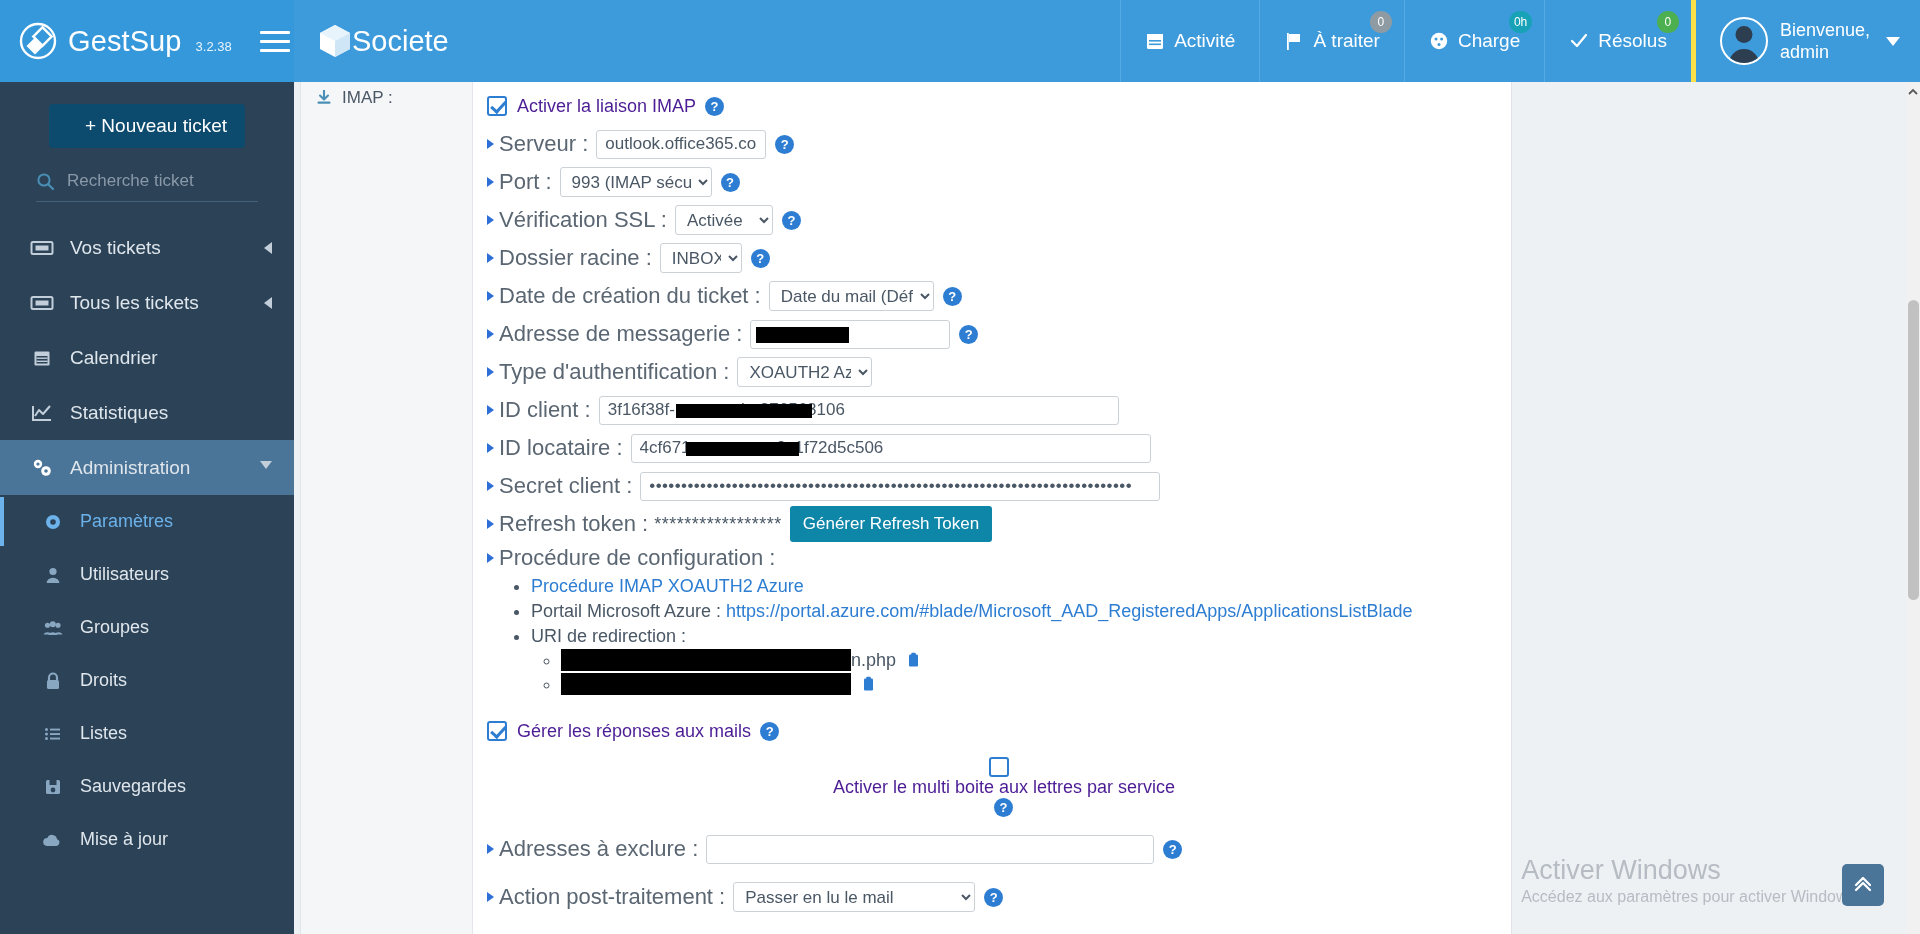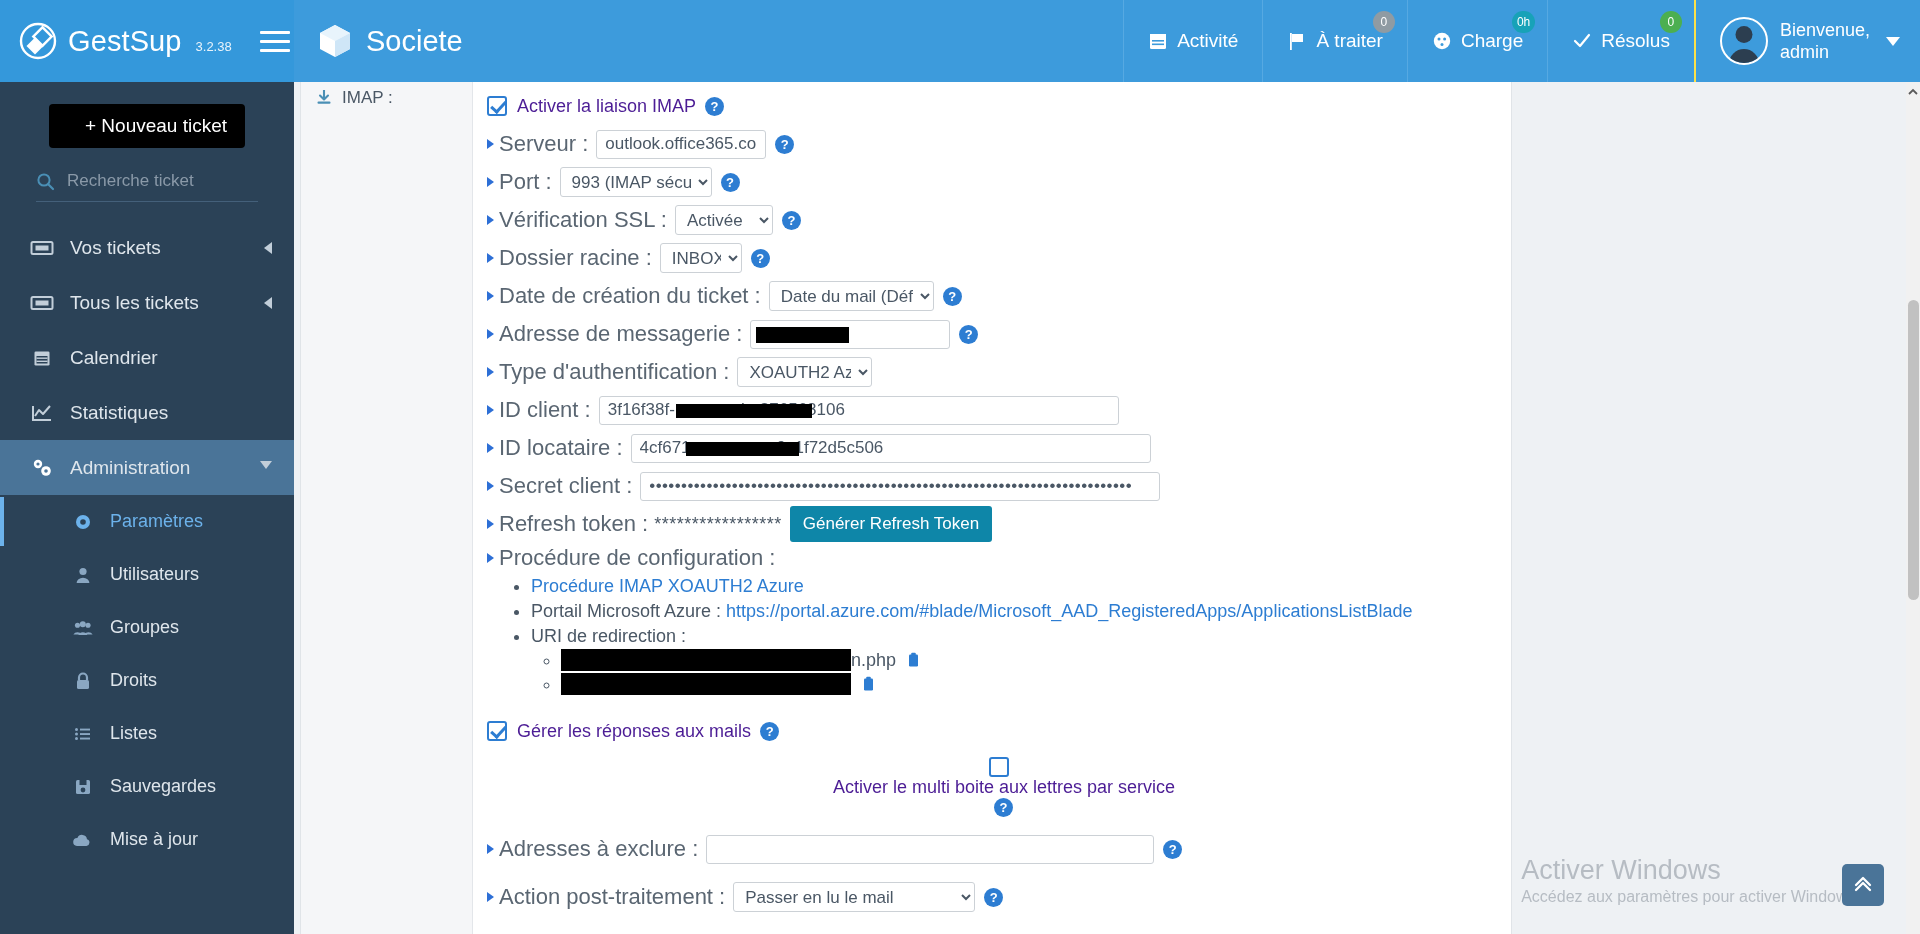--- a/index.html
+++ b/index.html
@@ -39,21 +39,21 @@
     margin-left: 18px; width: 30px; height: 30px;
     display: flex; flex-direction: column; justify-content: center; gap: 6px;
     cursor: pointer;
   }
   .burger span { display: block; height: 3px; background: #fff; border-radius: 1px; }
 
   .societe {
     flex: 1 1 auto;
     background: #3d9bdc;
     display: flex; align-items: center;
-    padding-left: 24px; gap: 14px;
+    padding-left: 24px; 
   }
   .cube-icon { width: 34px; height: 36px; }
   .societe-title { color: #fff; font-size: 29px; }
 
   .navitems { display: flex; align-items: stretch; background: #3d9bdc; }
   .navitem {
     position: relative;
     display: flex; align-items: center; justify-content: center;
     gap: 9px;
     padding: 0 24px;
@@ -70,21 +70,21 @@
     display: flex; align-items: center; justify-content: center;
     line-height: 1;
   }
   .badge.grey { background: #8f9ba3; }
   .badge.teal { background: #17a2b8; }
   .badge.green { background: #4caf50; }
 
   .userbox {
     display: flex; align-items: center; gap: 12px;
     padding: 0 20px 0 24px;
-    border-left: 2px solid #fde047;
+    border-left: 5px solid #fde047;
     background: #3d9bdc;
     color: #fff; cursor: pointer;
   }
   .avatar {
     width: 48px; height: 48px; border-radius: 50%;
     border: 2px solid #ffffff;
     background: #3d9bdc;
     position: relative; overflow: hidden; flex: 0 0 48px;
   }
   .avatar::before {
@@ -108,21 +108,21 @@
 
   
   .sidebar {
     position: absolute; top: 82px; left: 0;
     width: 294px; height: 852px;
     background: #2b4257;
     overflow: hidden;
   }
   .newticket {
     display: block; margin: 22px auto 0; width: 196px; height: 44px;
-    background: #000000; color: #fff; border: none; border-radius: 4px;
+    background: #0c4a6e; color: #fff; border: none; border-radius: 4px;
     font-size: 19px; font-family: inherit; cursor: pointer; padding-left: 24px;
   }
   .searchwrap {
     margin: 22px auto 0; width: 222px;
     display: flex; align-items: center; gap: 10px;
     border-bottom: 1px solid #44607a; padding-bottom: 9px;
   }
   .search-ico { width: 19px; height: 19px; flex: 0 0 19px; }
   .search-input {
     flex: 1; background: transparent; border: none; outline: none;
@@ -144,21 +144,21 @@
     border-right: 8px solid #c2ced9;
   }
   .navrow .chev.down {
     border-right: none;
     border-left: 6px solid transparent; border-right: 6px solid transparent;
     border-top: 8px solid #c2ced9;
   }
   .navrow.active { background: #4a7498; }
   .subrow {
     display: flex; align-items: center;
-    height: 53px; padding-left: 72px; gap: 16px;
+    height: 53px; padding-left: 42px; gap: 16px;
     color: #dfe6ec; font-size: 18px; cursor: pointer; position: relative;
   }
   .subrow .nico { width: 22px; flex: 0 0 22px; display:flex; align-items:center; justify-content:center;}
   .subrow.selected { color: #6cb2eb; }
   .subrow.selected::before {
     content: ""; position: absolute; left: 0; top: 2px; bottom: 2px;
     width: 4px; background: #6cb2eb;
   }
 
   

